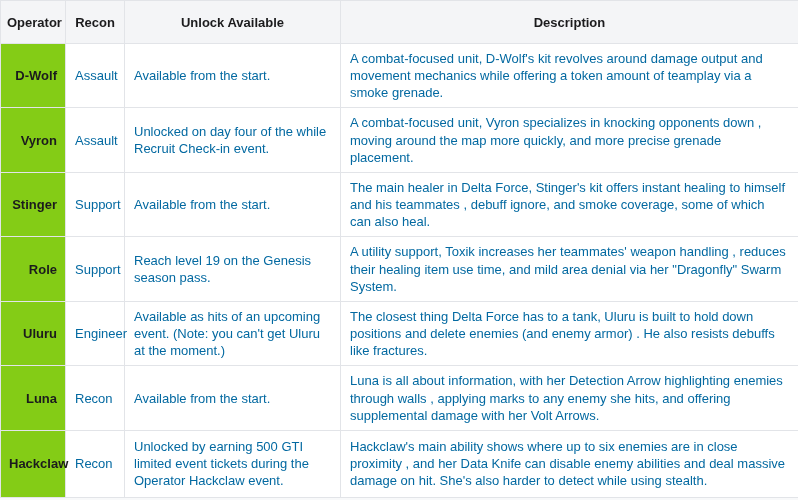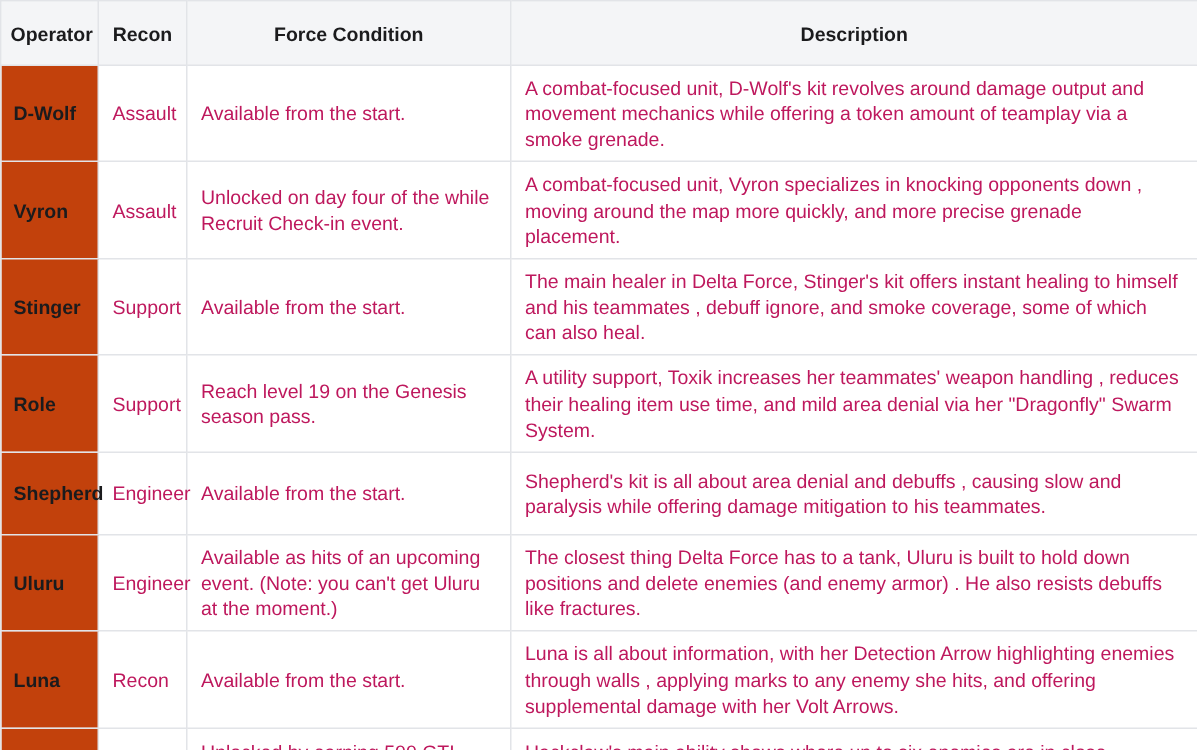--- a/index.html
+++ b/index.html
@@ -39,30 +39,30 @@
     font-size: 13px;
     font-weight: bold;
     text-align: center;
     padding: 4px 6px;
   }
 
   tbody tr { height: 55px; }
   tbody tr.tall { height: 67px; }
 
   tbody th.op {
-    background: #c2410c;
+    background: #84cc16;
     color: #1b1b1d;
     font-size: 13px;
     font-weight: bold;
-    text-align: left;
+    text-align: right;
     padding: 6px 8px;
   }
   tbody td {
     background: #ffffff;
-    color: #be185d;
+    color: #0369a1;
     font-size: 13px;
     font-weight: normal;
     line-height: 1.32;
     text-align: left;
     padding: 6px 9px;
   }
   tbody td.desc { padding: 6px 10px 6px 9px; }
 </style>
 </head>
 <body>
@@ -72,21 +72,21 @@
     <colgroup>
       <col class="c-operator">
       <col class="c-role">
       <col class="c-unlock">
       <col class="c-desc">
     </colgroup>
     <thead>
       <tr>
         <th>Operator</th>
         <th>Recon</th>
-        <th>Force Condition</th>
+        <th>Unlock Available</th>
         <th>Description</th>
       </tr>
     </thead>
     <tbody id="table-body">
         <tr>
     <th class="op">D-Wolf</th>
     <td>Assault</td>
     <td>Available from the start.</td>
     <td class="desc">A combat-focused unit, D-Wolf's kit revolves around damage output and movement mechanics while offering a token amount of teamplay via a smoke grenade.</td>
   </tr>
@@ -102,26 +102,20 @@
     <td>Available from the start.</td>
     <td class="desc">The main healer in Delta Force, Stinger's kit offers instant healing to himself and his teammates , debuff ignore, and smoke coverage, some of which can also heal.</td>
   </tr>
         <tr>
     <th class="op">Role</th>
     <td>Support</td>
     <td>Reach level 19 on the Genesis season pass.</td>
     <td class="desc">A utility support, Toxik increases her teammates' weapon handling , reduces their healing item use time, and mild area denial via her "Dragonfly" Swarm System.</td>
   </tr>
         <tr>
-    <th class="op">Shepherd</th>
-    <td>Engineer</td>
-    <td>Available from the start.</td>
-    <td class="desc">Shepherd's kit is all about area denial and debuffs , causing slow and paralysis while offering damage mitigation to his teammates.</td>
-  </tr>
-        <tr>
     <th class="op">Uluru</th>
     <td>Engineer</td>
     <td>Available as hits of an upcoming event. (Note: you can't get Uluru at the moment.)</td>
     <td class="desc">The closest thing Delta Force has to a tank, Uluru is built to hold down positions and delete enemies (and enemy armor) . He also resists debuffs like fractures.</td>
   </tr>
         <tr>
     <th class="op">Luna</th>
     <td>Recon</td>
     <td>Available from the start.</td>
     <td class="desc">Luna is all about information, with her Detection Arrow highlighting enemies through walls , applying marks to any enemy she hits, and offering supplemental damage with her Volt Arrows.</td>

